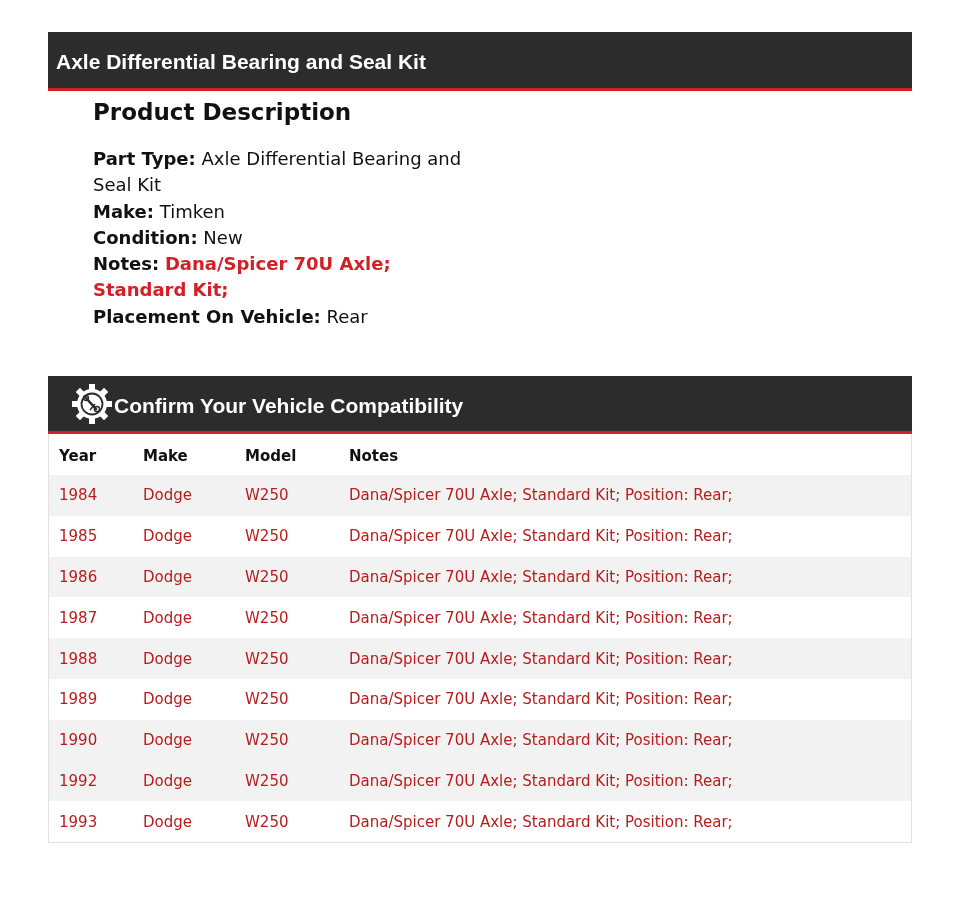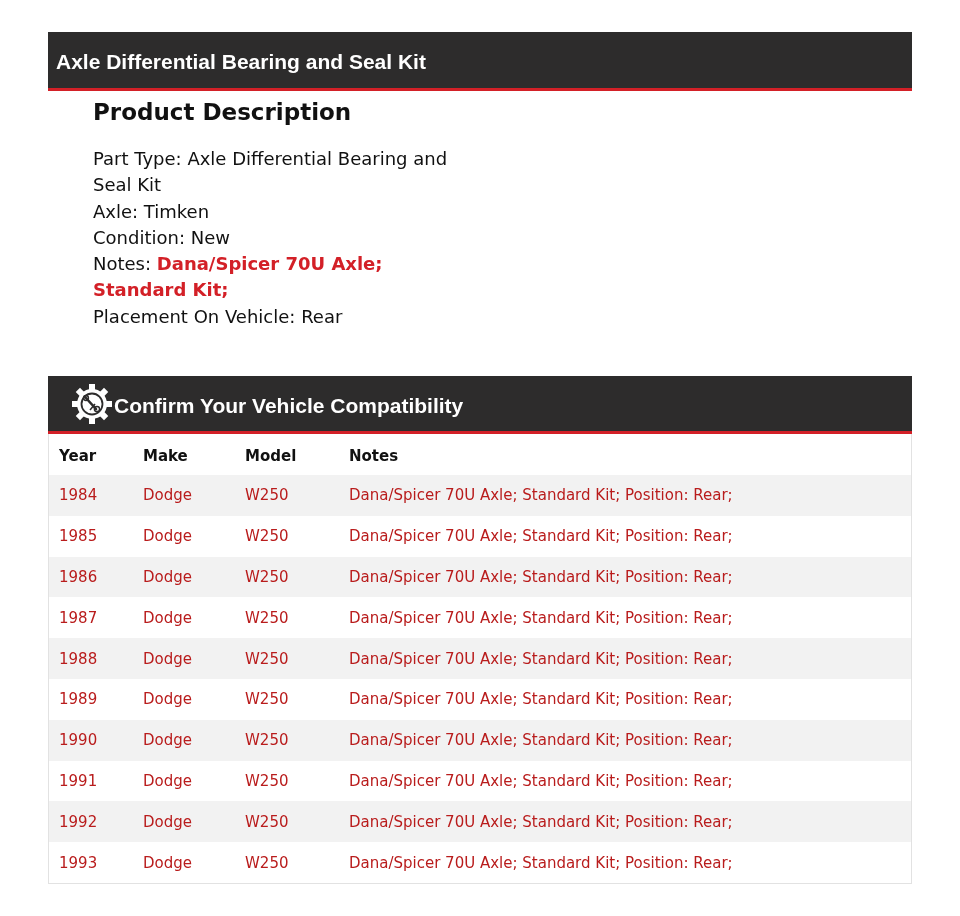--- a/index.html
+++ b/index.html
@@ -19,21 +19,21 @@
       font-size: 21px; letter-spacing: 0px;
     }
     #banner1 { top: 32px; height: 59px; padding-left: 8px; padding-top: 4px; }
     #banner2 { top: 376px; height: 58px; }
     #banner2 .banner-title { padding-top: 4px; }
     .gear { margin-left: 22px; width: 44px; height: 44px; display: flex; align-items: center; justify-content: center; }
 
     .desc { position: absolute; left: 68px; top: 96px; width: 380px; margin-left: 25px; }
     .desc h2 { font-size: 23px; font-weight: bold; line-height: 32px; margin-bottom: 18px; }
     .desc p { font-size: 18px; line-height: 26.3px; }
-    .desc b { font-weight: normal; }
+    .desc b { font-weight: bold; }
     .desc .red { color: #d32027; font-weight: bold; }
 
     .table-wrap {
       position: absolute; left: 48px; top: 434px; width: 864px;
       border-left: 1px solid #e2e2e2; border-right: 1px solid #e2e2e2; border-bottom: 1px solid #e2e2e2;
     }
     table { width: 100%; border-collapse: collapse; font-size: 15px; }
     th { text-align: left; font-weight: bold; height: 41px; padding-top: 2px; }
     td { height: 40.8px; color: #b91c1c; }
     th, td { padding-left: 10px; }
@@ -43,21 +43,21 @@
 </head>
 <body>
 
 <div class="banner" id="banner1">
   <span class="banner-title">Axle Differential Bearing and Seal Kit</span>
 </div>
 
 <div class="desc">
   <h2>Product Description</h2>
   <p><b>Part Type:</b> <span>Axle Differential Bearing and Seal Kit</span></p>
-  <p><b>Axle:</b> <span>Timken</span></p>
+  <p><b>Make:</b> <span>Timken</span></p>
   <p><b>Condition:</b> <span>New</span></p>
   <p><b>Notes:</b> <span class="red">Dana/Spicer 70U Axle; Standard Kit;</span></p>
   <p><b>Placement On Vehicle:</b> <span>Rear</span></p>
 </div>
 
 <div class="banner" id="banner2">
   <span class="gear">
     <svg width="44" height="44" viewBox="0 0 44 44">
       <g fill="#fff">
         <circle cx="22" cy="22" r="15"></circle>
@@ -126,26 +126,20 @@
           <td>Dodge</td>
           <td>W250</td>
           <td>Dana/Spicer 70U Axle; Standard Kit; Position: Rear;</td>
         </tr>
       <tr class="odd">
           <td>1990</td>
           <td>Dodge</td>
           <td>W250</td>
           <td>Dana/Spicer 70U Axle; Standard Kit; Position: Rear;</td>
         </tr>
-      <tr>
-          <td>1991</td>
-          <td>Dodge</td>
-          <td>W250</td>
-          <td>Dana/Spicer 70U Axle; Standard Kit; Position: Rear;</td>
-        </tr>
       <tr class="odd">
           <td>1992</td>
           <td>Dodge</td>
           <td>W250</td>
           <td>Dana/Spicer 70U Axle; Standard Kit; Position: Rear;</td>
         </tr>
       <tr>
           <td>1993</td>
           <td>Dodge</td>
           <td>W250</td>

